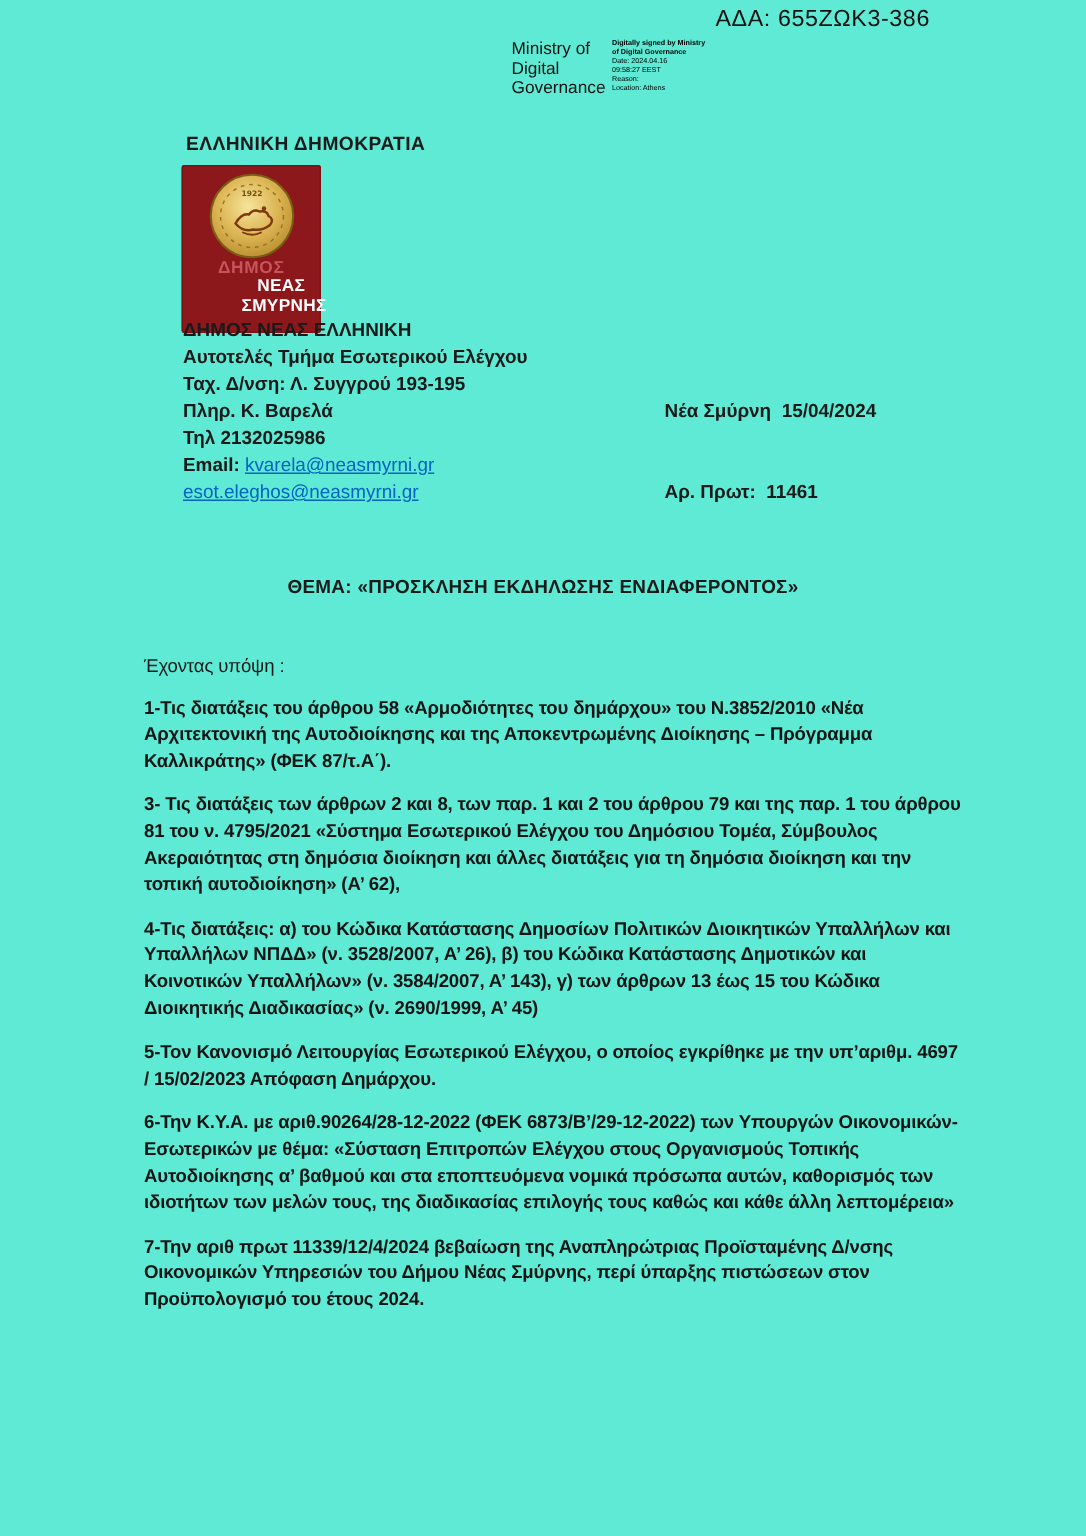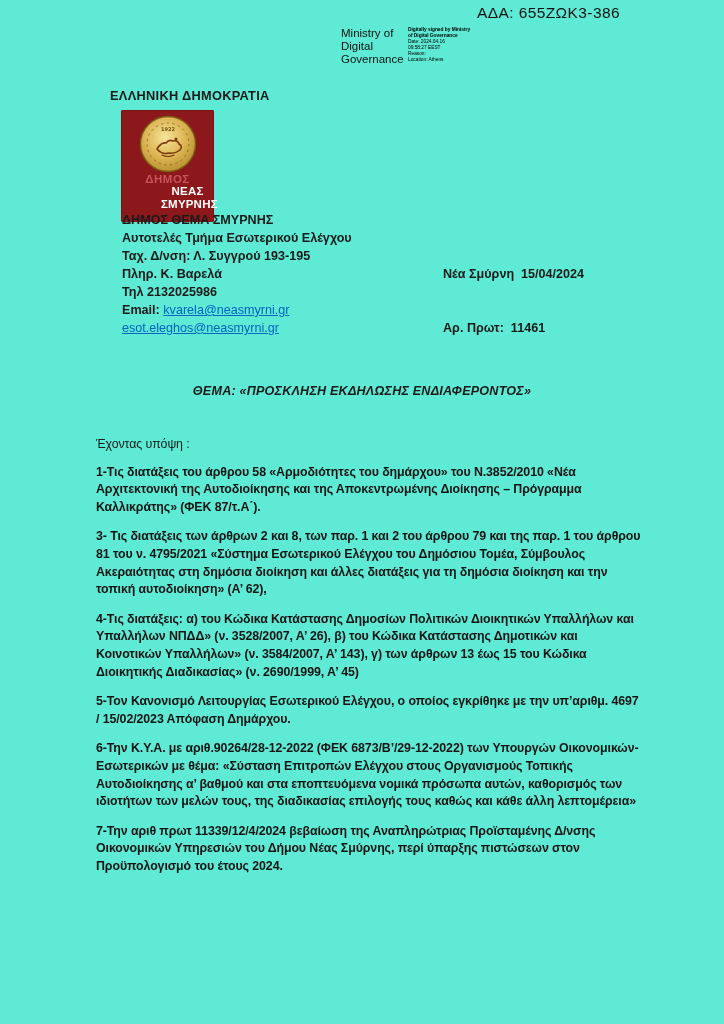--- a/index.html
+++ b/index.html
@@ -24,21 +24,21 @@
     font-size:11.5px; line-height:13px; color:#111;
   }
   .sig-stamp {
     position:absolute; top:27px; left:408px; width:110px;
     font-size:4.8px; line-height:6px; color:#000; font-weight:700;
   }
   .sig-stamp .thin { font-weight:400; }
 
   
   .republic {
-    position:absolute; top:88px; left:110px;
+    position:absolute; top:88px; left:124px;
     font-size:12.8px; font-weight:700; letter-spacing:.3px;
   }
   .logo {
     position:absolute; top:110px; left:121px;
     width:93px; height:112px;
     background:#8c181b;
     border-radius:2px;
     box-shadow:inset 0 0 0 1px #7a1215;
     text-align:center;
   }
@@ -53,21 +53,21 @@
   }
   .sender a { color:#0563c1; text-decoration:underline; font-weight:400; }
   .meta {
     position:absolute; top:229px; left:443px;
     font-size:12.6px; line-height:18px; font-weight:700; white-space:pre;
   }
 
   
   .subject {
     position:absolute; top:384px; left:0; width:724px;
-    text-align:center; font-size:12.6px; font-weight:700; letter-spacing:.2px;font-style:italic;
+    text-align:center; font-size:12.6px; font-weight:700; letter-spacing:.2px;
   }
 
   
   .body-text {
     position:absolute; top:436px; left:96px; width:549px;
     font-size:12.4px; line-height:17.6px; letter-spacing:-0.1px;
   }
   .intro { font-weight:400; margin-bottom:10px; }
   .body-text p { font-weight:700; margin:0 0 12px 0; color:#141414; }
 </style>
@@ -108,21 +108,21 @@
       <text x="32" y="15.5" font-size="5" font-weight="bold" fill="#6e4f10" text-anchor="middle" font-family="'DejaVu Sans',sans-serif">1922</text>
       <path d="M21 34 q4 -7 9 -6 q3 -4 7 -2 q5 -1 6 3 q4 2 1 6 q-5 4 -11 3 q-7 2 -12 -4 z" fill="none" stroke="#7b3a10" stroke-width="1.6" stroke-linecap="round"></path>
       <path d="M26 40 q6 3 12 0" fill="none" stroke="#7b3a10" stroke-width="1.2" stroke-linecap="round"></path>
       <circle cx="40" cy="24" r="1.5" fill="#7b3a10"></circle>
     </svg>
     <div class="logo-line1">ΔΗΜΟΣ</div>
     <div class="logo-line2">ΝΕΑΣ ΣΜΥΡΝΗΣ</div>
   </div>
 
   <div class="sender">
-    <div>ΔΗΜΟΣ ΘΕΜΑ ΣΜΥΡΝΗΣ</div>
+    <div>ΔΗΜΟΣ ΝΕΑΣ ΕΛΛΗΝΙΚΗ</div>
     <div>Αυτοτελές Τμήμα Εσωτερικού Ελέγχου</div>
     <div>Ταχ. Δ/νση: Λ. Συγγρού 193-195</div>
     <div>Πληρ. Κ. Βαρελά</div>
     <div>Τηλ 2132025986</div>
     <div><span>Email:</span> <a href="#">kvarela@neasmyrni.gr</a></div>
     <div><a href="#">esot.eleghos@neasmyrni.gr</a></div>
   </div>
 
   <div class="meta">
     <div>Νέα Σμύρνη  15/04/2024</div>

